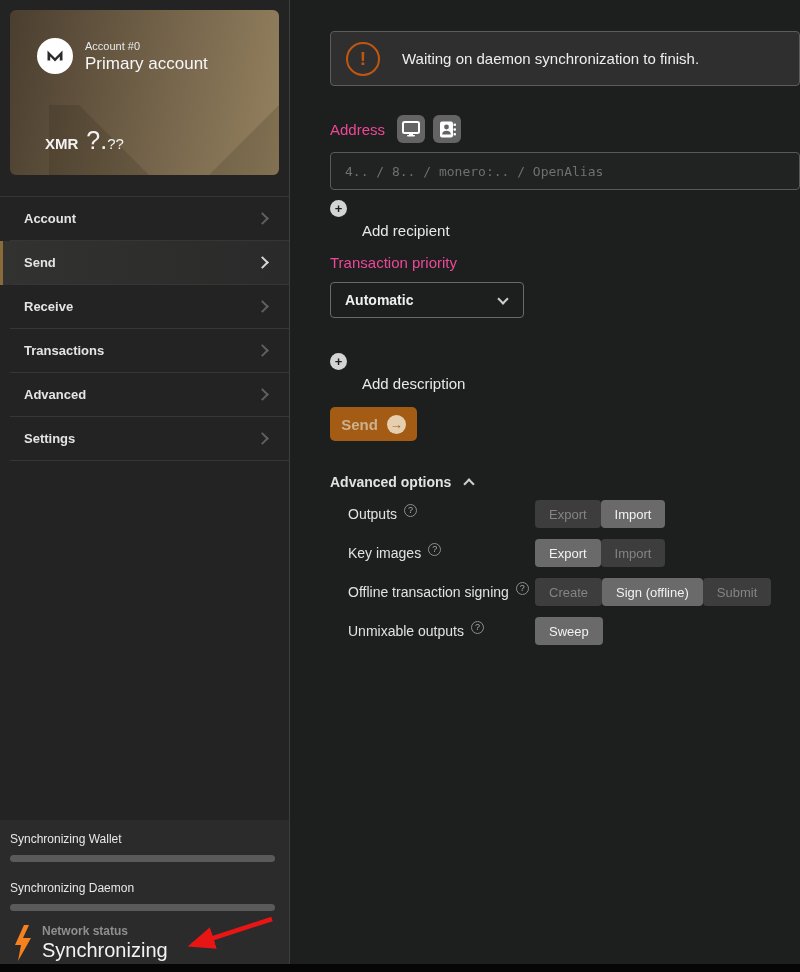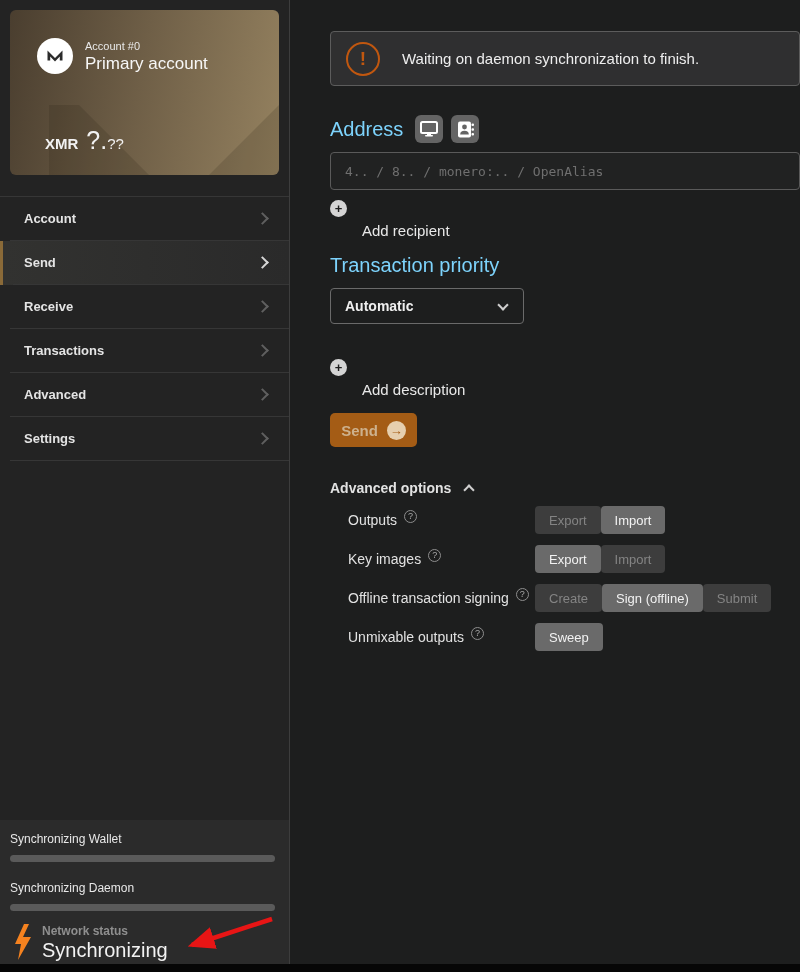--- a/index.html
+++ b/index.html
@@ -32,39 +32,39 @@
   .menu-item.selected { background:linear-gradient(90deg,#323230 0%,#2a2a2a 100%);
                         border-left:3px solid #8a6a38; padding-left:21px; }
   .chev { position:absolute; right:22px; top:17px; width:9px; height:9px;
           border-top:2px solid #5f5f5f; border-right:2px solid #5f5f5f; transform:rotate(45deg); }
   .menu-item.selected .chev { border-color:#d6d6d6; }
 
   .sync-section { position:absolute; left:0; right:0; bottom:0; height:144px; background:#2b2b2b; padding-top:12px; }
   .sync-label { font-size:12px; font-weight:normal; color:#e8e8e8; margin:0 0 9px 10px; }
   .progress-bar { width:265px; height:7px; margin-left:10px; border-radius:4px; background:#5a5a5a; }
   .sync-label.second { margin-top:19px; }
-  .network-row { display:flex; align-items:flex-start; margin:13px 0 0 12px; }
+  .network-row { display:flex; align-items:center; margin:13px 0 0 12px; }
   .bolt { width:22px; height:36px; }
   .network-texts { margin-left:8px; }
   .net-label { font-size:12px; font-weight:bold; color:#8f8f8f; }
   .net-value { font-size:20px; color:#f2f2f2; margin-top:1px; }
   .annotation-arrow-svg { position:absolute; left:0; top:885px; pointer-events:none; }
 
   
   .main { position:absolute; left:291px; top:0; right:0; height:964px; padding-left:39px; }
 
   .banner { margin-top:31px; height:55px; background:#2f2f30; border:1px solid #5c5c5c;
             border-radius:4px; display:flex; align-items:center; }
   .warn-circle { width:34px; height:34px; border-radius:50%; border:2px solid #c1570f;
                  color:#c1570f; font-weight:bold; font-size:19px; display:flex; align-items:center;
                  justify-content:center; margin-left:15px; flex:none; }
   .banner-text { margin-left:22px; font-size:15px; color:#eeeeee; }
 
   .address-row { margin-top:29px; display:flex; align-items:center; height:28px; }
-  .field-label { font-size:20px; color:#7dd3fc; }
+  .field-label { font-size:15px; color:#ec4899; }
   .icon-btn { width:28px; height:28px; border-radius:6px; background:#646464; border:none;
               display:flex; align-items:center; justify-content:center; cursor:pointer; }
   .icon-btn.first { margin-left:12px; }
   .icon-btn + .icon-btn { margin-left:8px; }
 
   .address-input { display:block; margin-top:9px; width:100%; height:38px; background:#212222;
                    border:1px solid #5a5a5a; border-radius:4px; padding:0 14px; color:#cfcfcf;
                    font-family:"DejaVu Sans Mono", monospace; font-size:13px; }
   .address-input::placeholder { color:#6f6f6f; }
 

